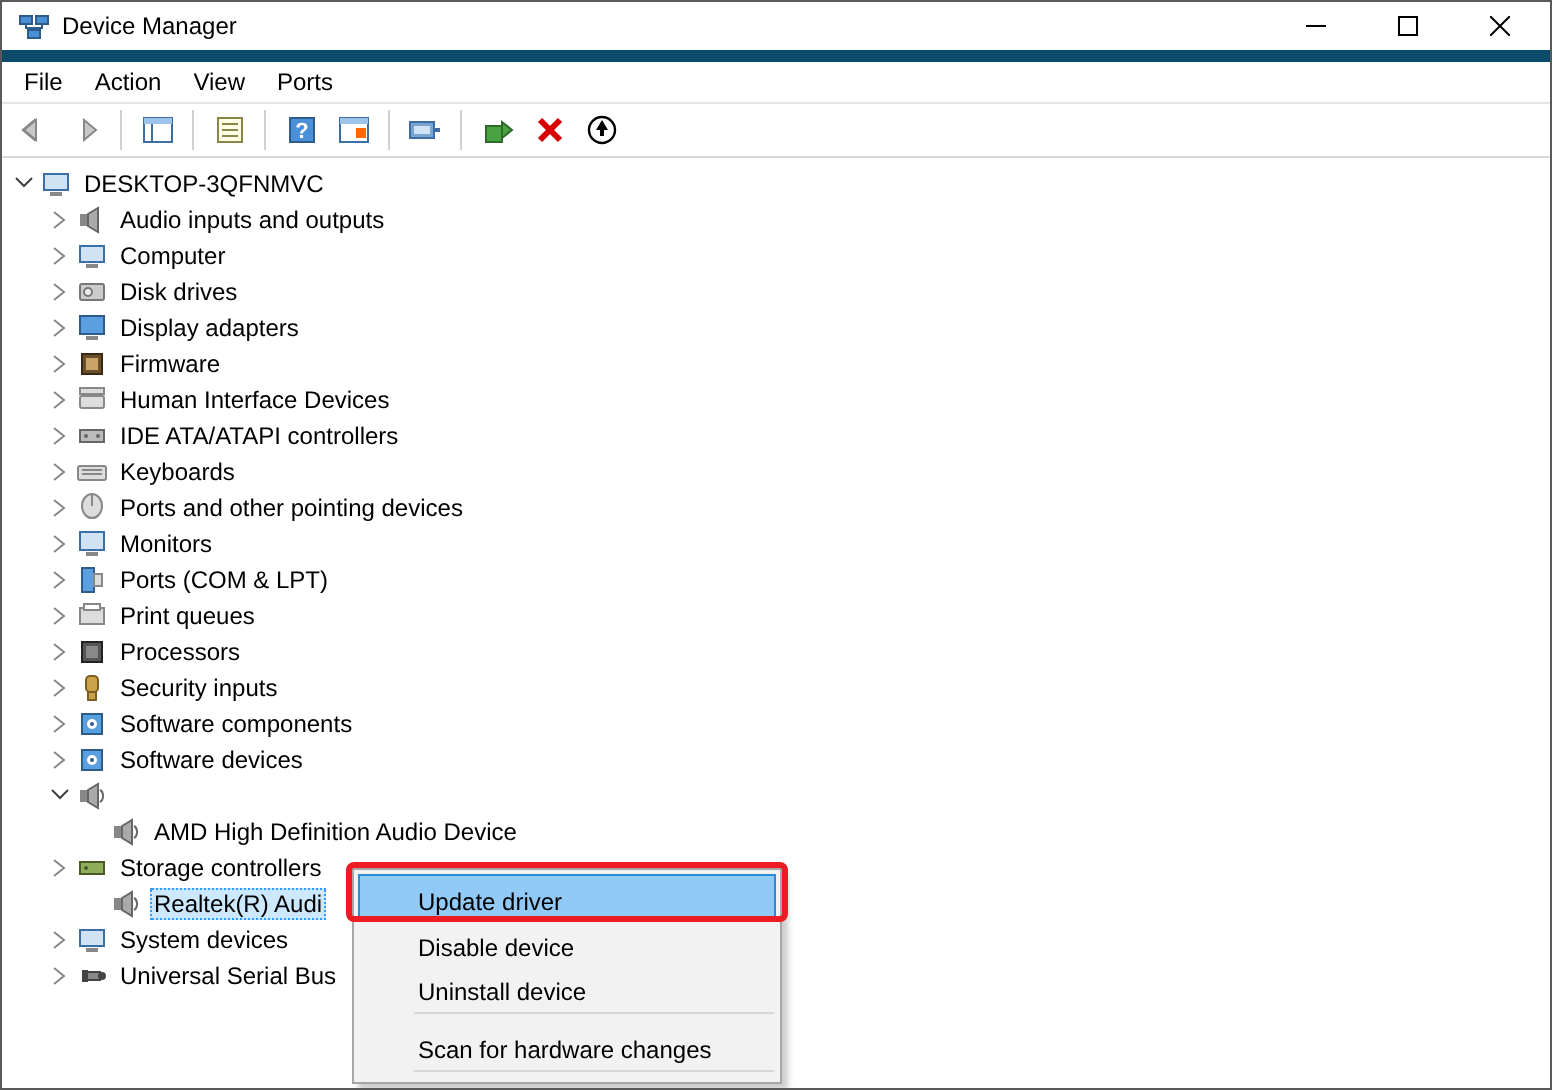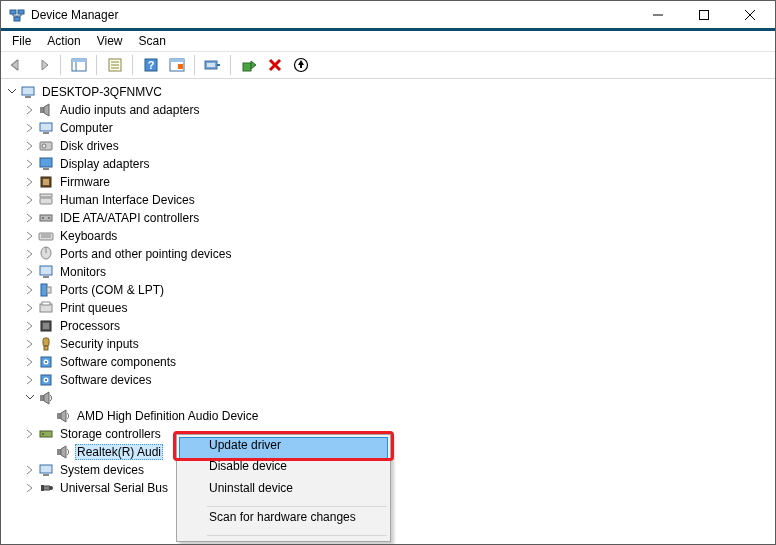--- a/index.html
+++ b/index.html
@@ -17,21 +17,21 @@
     border: 1px solid #5a5a5a;
     display: flex;
     flex-direction: column;
     background: #fff;
   }
   .titlebar {
     height: 30px;
     display: flex;
     align-items: center;
     padding: 0 2px 0 8px;
-    border-bottom: 3px solid #0c4a6e;
+    border-bottom: 6px solid #0c4a6e;
   }
   .titlebar .title-icon { width:16px; height:16px; margin-right:6px; }
   .titlebar .title { flex:1; font-size:12px; }
   .winbtn {
     width: 46px;
     height: 29px;
     display:flex;
     align-items:center;
     justify-content:center;
     font-family: "Segoe MDL2 Assets", "Segoe UI Symbol", sans-serif;
@@ -93,21 +93,21 @@
     width:215px;
     background:#f2f2f2;
     border:1px solid #a7a7a7;
     box-shadow: 3px 3px 3px rgba(0,0,0,0.2);
     padding:2px;
     font-size:12px;
   }
   .ctxmenu .mi {
     height:22px;
     display:flex;
-    align-items:flex-start;
+    align-items:flex-end;
     padding:0 28px 0 30px;
   }
   .ctxmenu .mi.sel-mi { background:#91c9f7; border:1px solid #2a8dd4; padding:0 27px 0 29px;}
   .ctxmenu .msep { height:1px; background:#d7d7d7; margin:3px 1px 3px 28px;}
   .ctxmenu-hl {
     position:absolute;
     left:172px; top:352px;
     width:221px; height:30px;
     border:3px solid #ed1c24;
     border-radius:4px;
@@ -144,21 +144,21 @@
       <svg width="10" height="10">
           <path d="M0 0l10 10M10 0L0 10" stroke-width="1"></path>
         </svg>
     </div>
   </div>
 
   <div class="menubar">
     <div class="menu-item">File</div>
     <div class="menu-item">Action</div>
     <div class="menu-item">View</div>
-    <div class="menu-item">Scan</div>
+    <div class="menu-item">Ports</div>
   </div>
 
   <div class="toolbar">
     <div class="tbtn">
       <svg width="16" height="12">
           <path d="M9 1L3 6l6 5" stroke="#888" fill="none" stroke-width="1.8"></path>
           <path d="M9 1L3 6l6 5" fill="#ccc" stroke="#888" stroke-width="0"></path>
           <polygon points="3,6 9,1 9,11" fill="#c8c8c8" stroke="#888"></polygon>
         </svg>
     </div>
@@ -249,21 +249,21 @@
           <svg width="10" height="10">
             <path d="M2 1l5 4-5 4" stroke="#888" fill="none"></path>
           </svg>
         </span>
         <span class="ico">
           <svg width="16" height="16">
             <rect x="2" y="5" width="4" height="6" fill="#888"></rect>
             <polygon points="6,5 11,2 11,14 6,11" fill="#aaa" stroke="#666"></polygon>
           </svg>
         </span>
-        <span class="lbl">Audio inputs and adapters</span>
+        <span class="lbl">Audio inputs and outputs</span>
       </div>
       <div class="row" style="padding-left:20px">
         <span class="exp">
           <svg width="10" height="10">
             <path d="M2 1l5 4-5 4" stroke="#888" fill="none"></path>
           </svg>
         </span>
         <span class="ico">
           <svg width="16" height="16">
             <rect x="2" y="3" width="12" height="8" fill="#cfe3f5" stroke="#3c6ea5"></rect>

